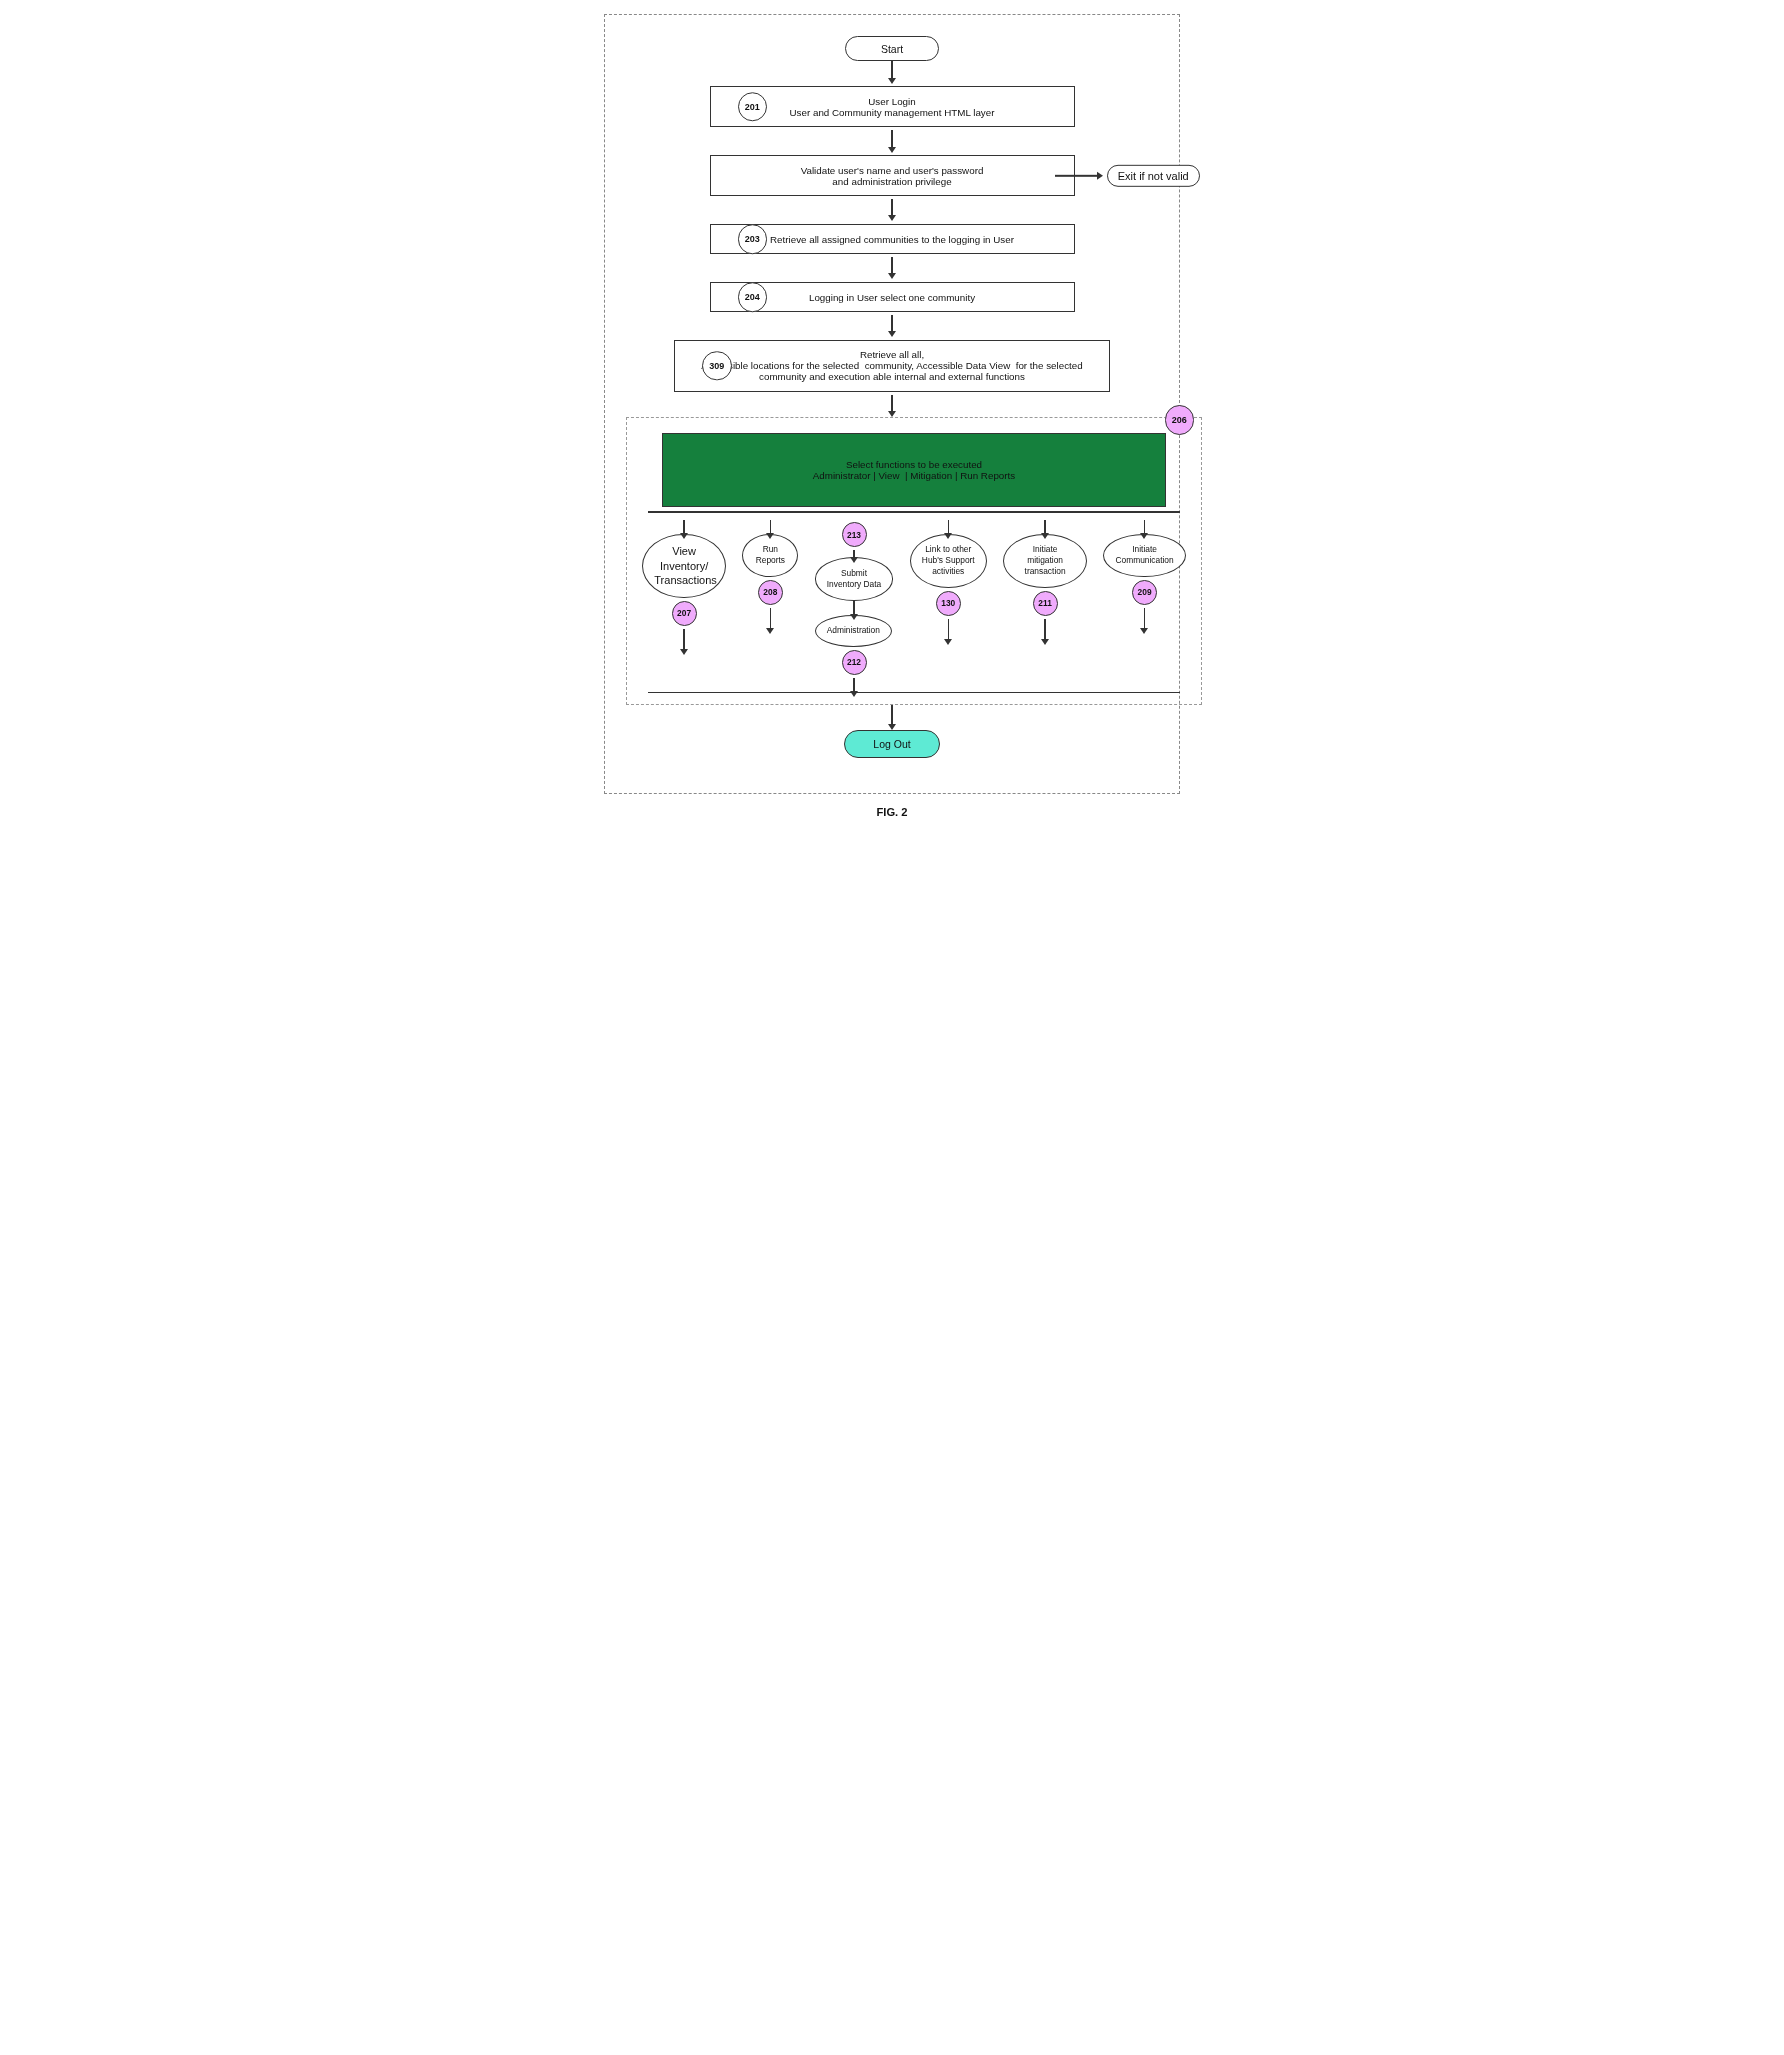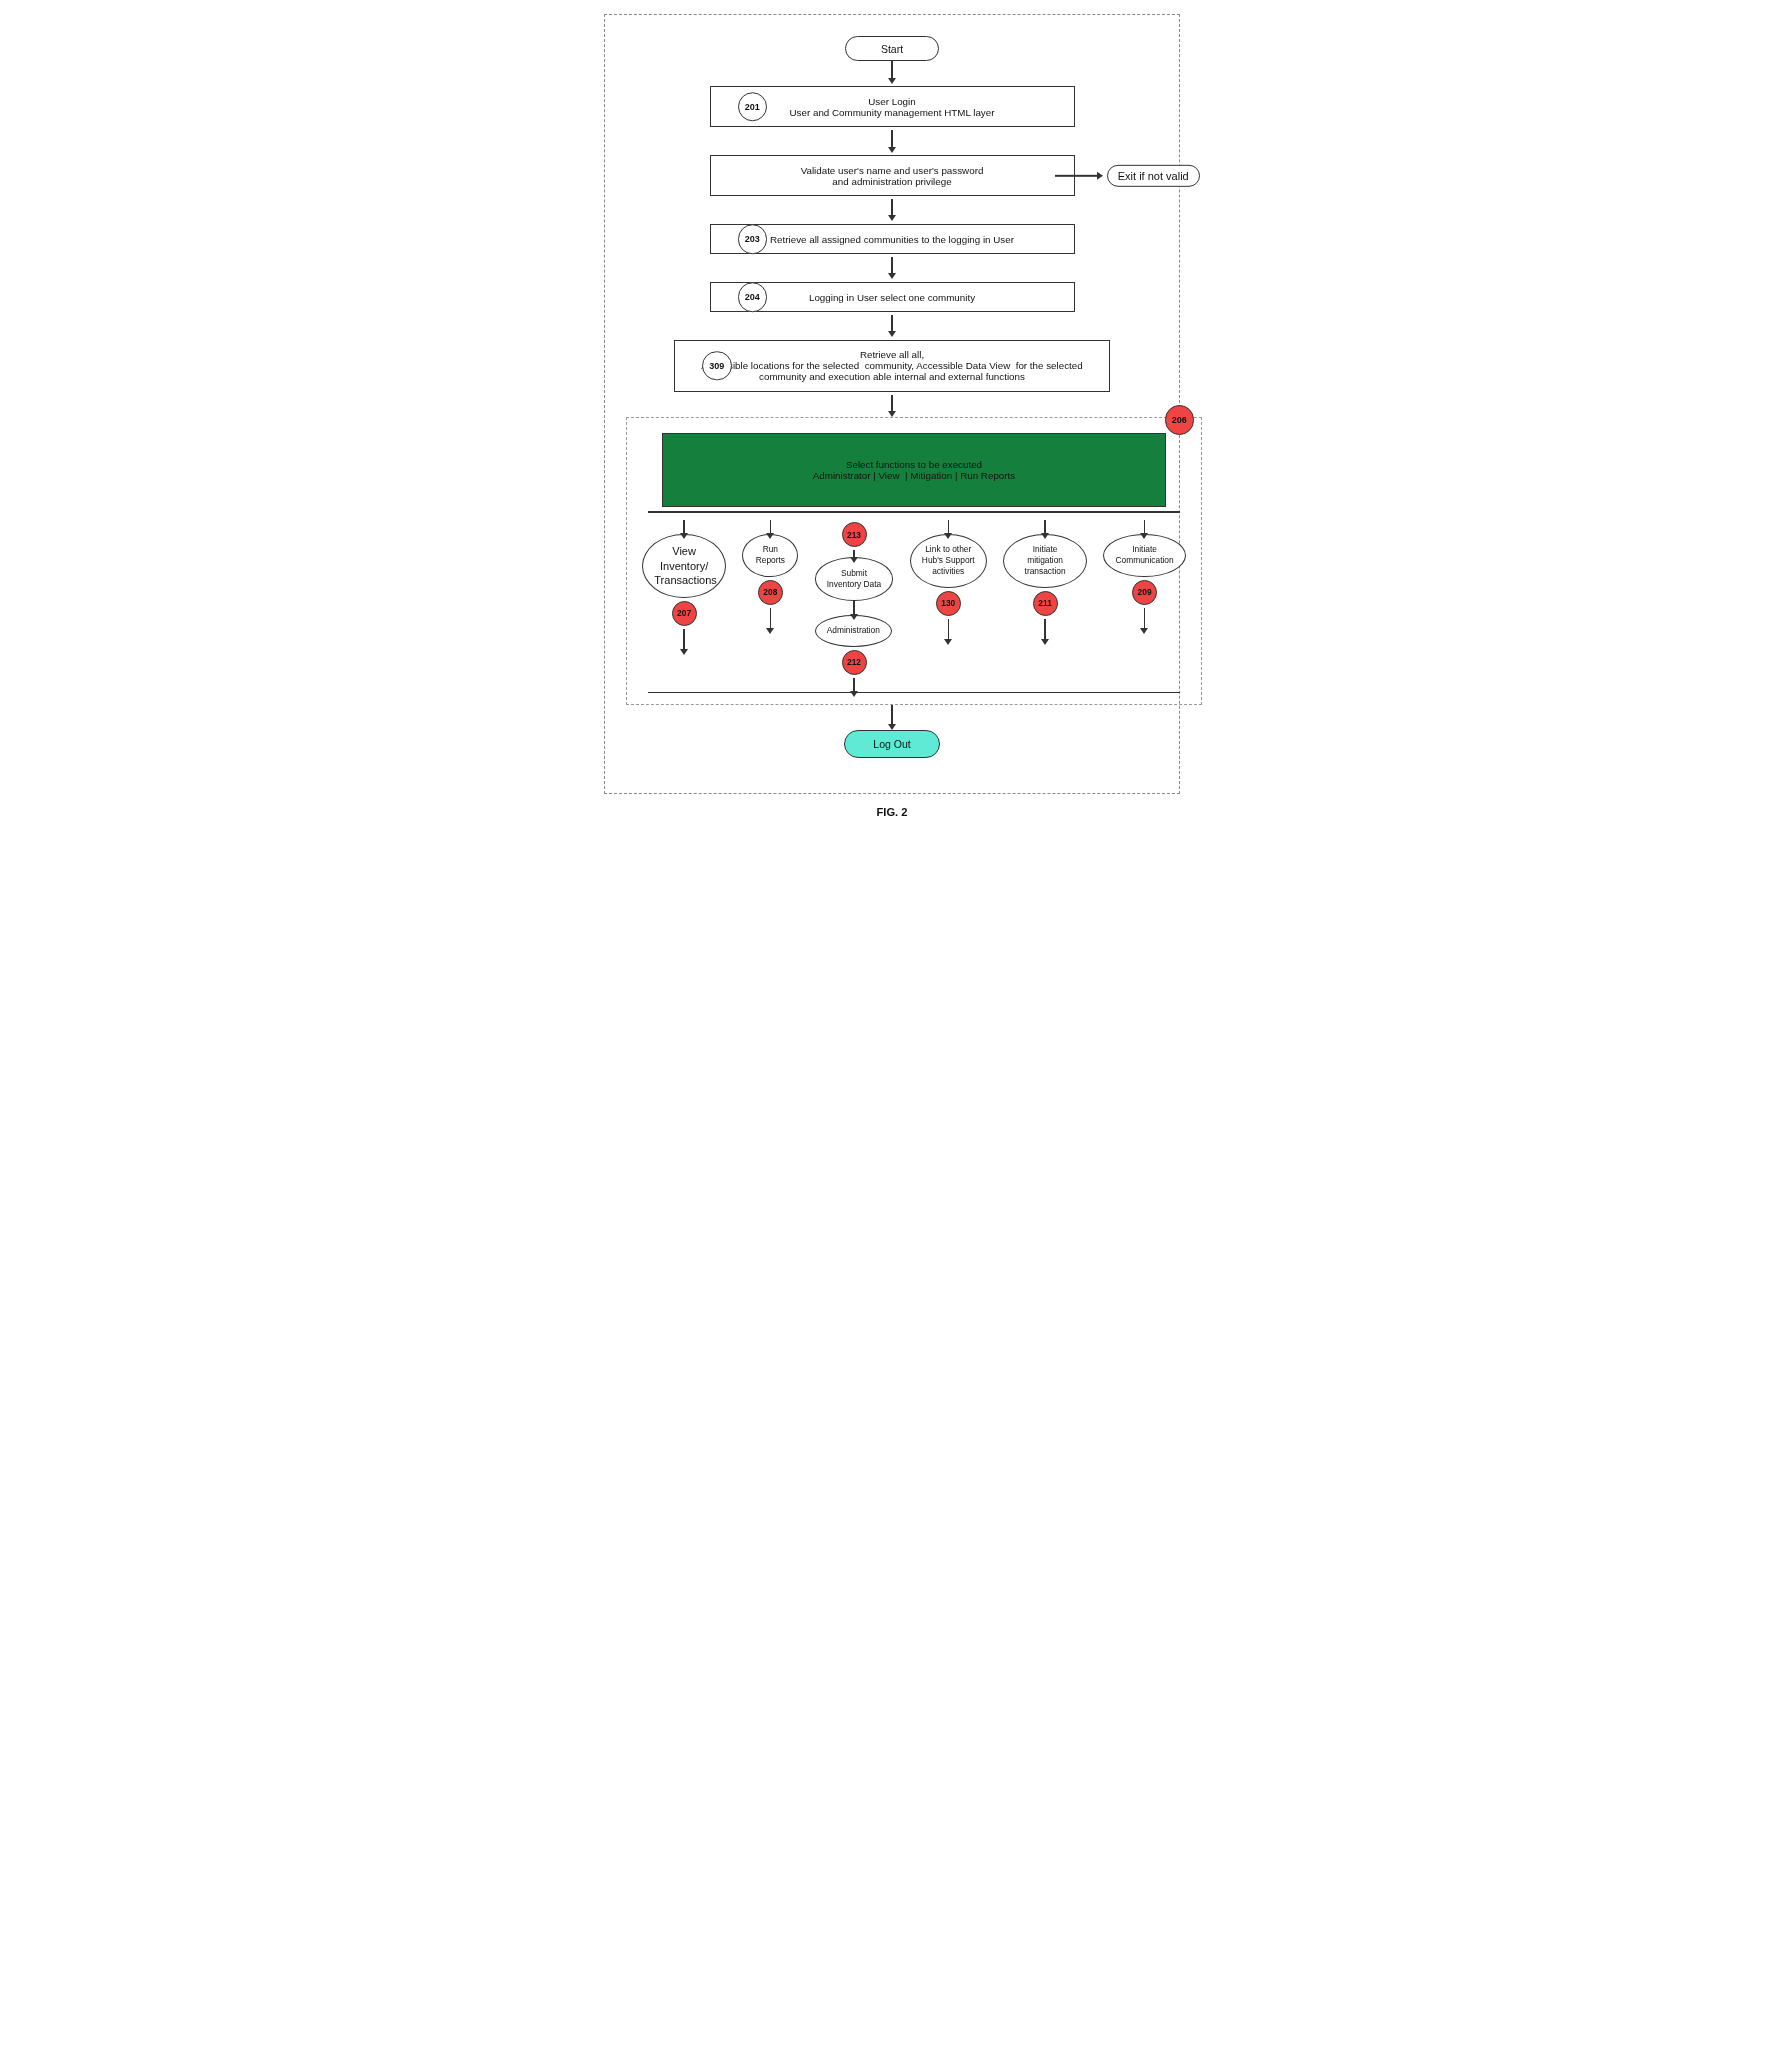--- a/index.html
+++ b/index.html
@@ -145,21 +145,21 @@
     .step-num {
       border: 1.4px solid #333;
       border-radius: 50%;
       width: 25px;
       height: 25px;
       display: flex;
       align-items: center;
       justify-content: center;
       font-size: 8.4px;
       font-weight: bold;
-      background: #ef4444;
+      background: #f0abfc;
       margin: 2.8px auto;
     }
 
     
     .exit-arrow {
       display: flex;
       align-items: center;
       position: absolute;
       right: -126px;
       top: 50%;

